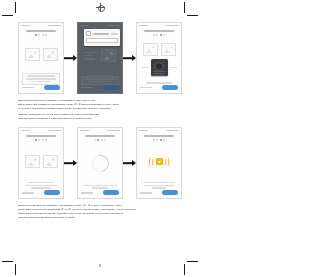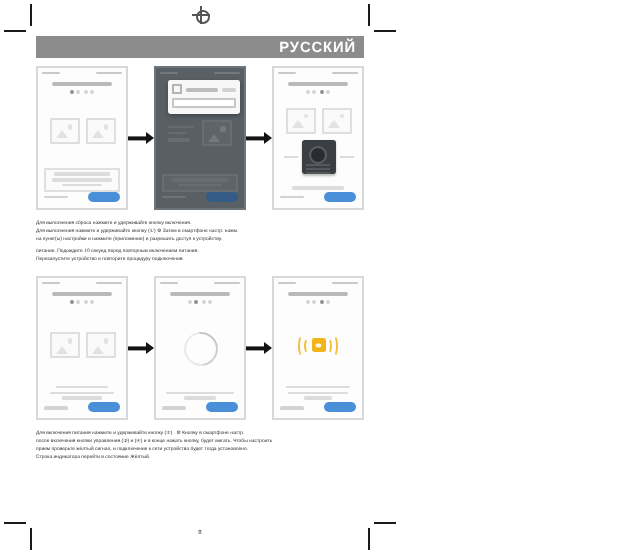--- a/index.html
+++ b/index.html
@@ -190,23 +190,20 @@
 <div class="crop h" style="left:2px;bottom:15px;"></div>
 <div class="crop v" style="left:15px;bottom:2px;"></div>
 <div class="crop h" style="right:2px;bottom:15px;"></div>
 <div class="crop v" style="right:15px;bottom:2px;"></div>
 <div class="reg" style="left:96px;top:3px;">
     <span class="ring"></span>
   </div>
 
 <div class="page">
 
-  <div class="header">
-    <div class="t">РУССКИЙ</div>
-  </div>
 
   <div class="row row1">
 
     <div class="phone">
       <div class="statusbar">
         <span class="sb-l"></span>
         <span class="sb-r"></span>
       </div>
       <div class="ph-title"></div>
       <div class="dots">

